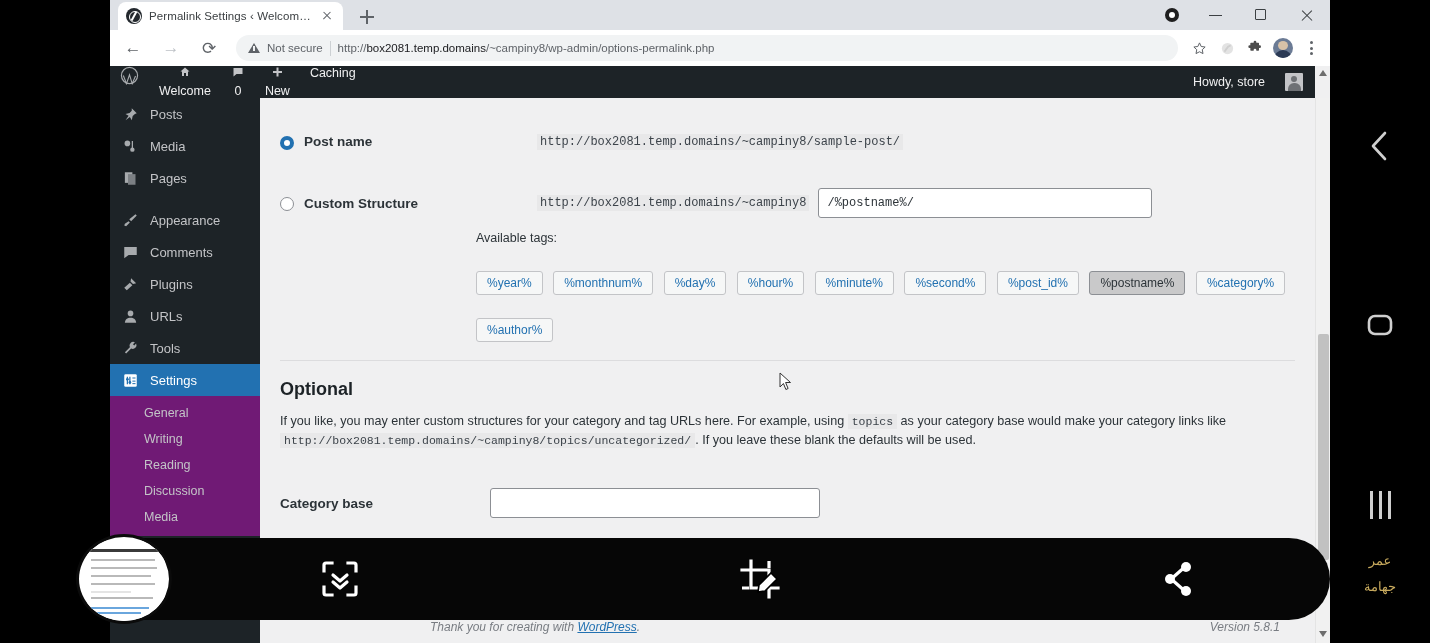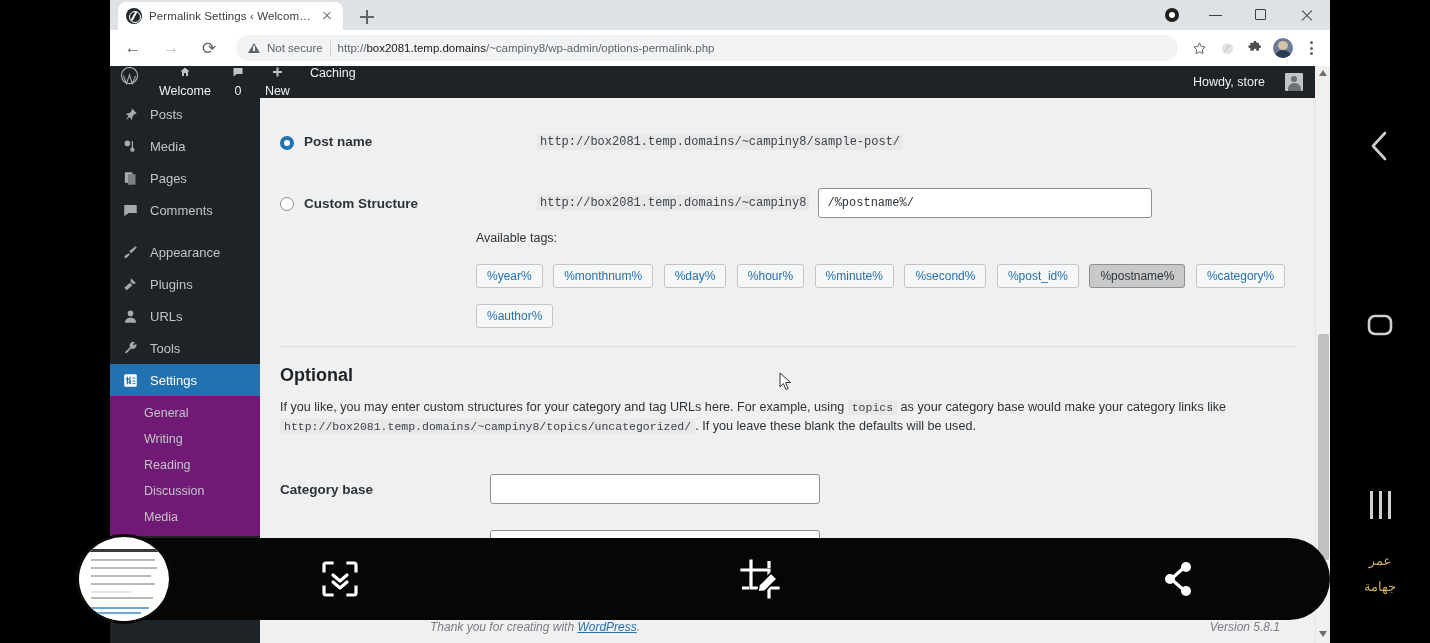--- a/index.html
+++ b/index.html
@@ -130,21 +130,21 @@
 
   .row{display:flex;align-items:flex-start;}
   .radio{width:14px;height:14px;border-radius:50%;border:1px solid #8c8f94;background:#fff;
          flex:0 0 auto;margin-top:2px;position:relative;cursor:pointer;}
   .radio.on{border-color:#2271b1;border-width:4px;}
   .rl{font-size:13.5px;color:#2c3338;font-weight:600;margin-left:10px;width:185px;flex:0 0 auto;}
   .codeurl{font-family:"Liberation Mono",monospace;font-size:12px;color:#3c434a;background:#e8e8e9;padding:1px 3px;white-space:nowrap;margin-left:48px;}
   .textbox{background:#fff;border:1px solid #8c8f94;border-radius:3px;height:30px;}
 
   .tagbtn{display:inline-block;border:1px solid #c3c4c7;background:#f6f7f7;color:#2271b1;
-          font-size:12px;border-radius:3px;padding:4px 10px;margin:8px 6px 8px 0;cursor:pointer;line-height:14px;}
+          font-size:12px;border-radius:3px;padding:4px 10px;margin:15px 6px 8px 0;cursor:pointer;line-height:14px;}
   .tagbtn.active{background:#c9c9ca;border-color:#8c8f94;color:#2c3338;}
 
   h2.opt{font-size:18px;color:#1d2327;font-weight:600;}
   .ptxt{font-size:12.6px;color:#2c3338;line-height:19px;}
   .inlinecode{font-family:"Liberation Mono",monospace;font-size:11.5px;background:#e8e8e9;padding:1px 4px;color:#3c434a;}
 
   .fieldlabel{font-size:13.5px;color:#2c3338;font-weight:600;width:210px;flex:0 0 auto;}
   .finput{width:330px;height:30px;background:#fff;border:1px solid #8c8f94;border-radius:3px;}
 
   .savebtn{width:100px;height:6px;background:#2271b1;border-radius:3px 3px 0 0;}
@@ -321,35 +321,35 @@
         </div>
         <div class="mi">
           <span class="ic">
               <svg width="15" height="15" viewBox="0 0 24 24">
                 <rect x="3" y="2" width="12" height="17" fill="#a7aaad"></rect>
                 <rect x="8" y="5" width="12" height="17" fill="#7c8084"></rect>
               </svg>
             </span>
           <span class="lbl">Pages</span>
         </div>
+        <div class="mi sep">
+          <span class="ic">
+              <svg width="15" height="15" viewBox="0 0 24 24">
+                <path d="M20 2l2 2-9 9-3-3zM9 13l2 2-6 6-3-1 1-3z" fill="#a7aaad"></path>
+              </svg>
+            </span>
+          <span class="lbl">Appearance</span>
+        </div>
         <div class="mi">
           <span class="ic">
               <svg width="15" height="15" viewBox="0 0 24 24">
                 <path d="M2 3h20v13H9l-7 5z" fill="#a7aaad"></path>
               </svg>
             </span>
           <span class="lbl">Comments</span>
-        </div>
-        <div class="mi sep">
-          <span class="ic">
-              <svg width="15" height="15" viewBox="0 0 24 24">
-                <path d="M20 2l2 2-9 9-3-3zM9 13l2 2-6 6-3-1 1-3z" fill="#a7aaad"></path>
-              </svg>
-            </span>
-          <span class="lbl">Appearance</span>
         </div>
         <div class="mi">
           <span class="ic">
               <svg width="15" height="15" viewBox="0 0 24 24">
                 <path d="M13 2l8 8-5 1-4-4zM11 9l4 4-9 8-4-4z" fill="#a7aaad"></path>
               </svg>
             </span>
           <span class="lbl">Plugins</span>
         </div>
         <div class="mi">

